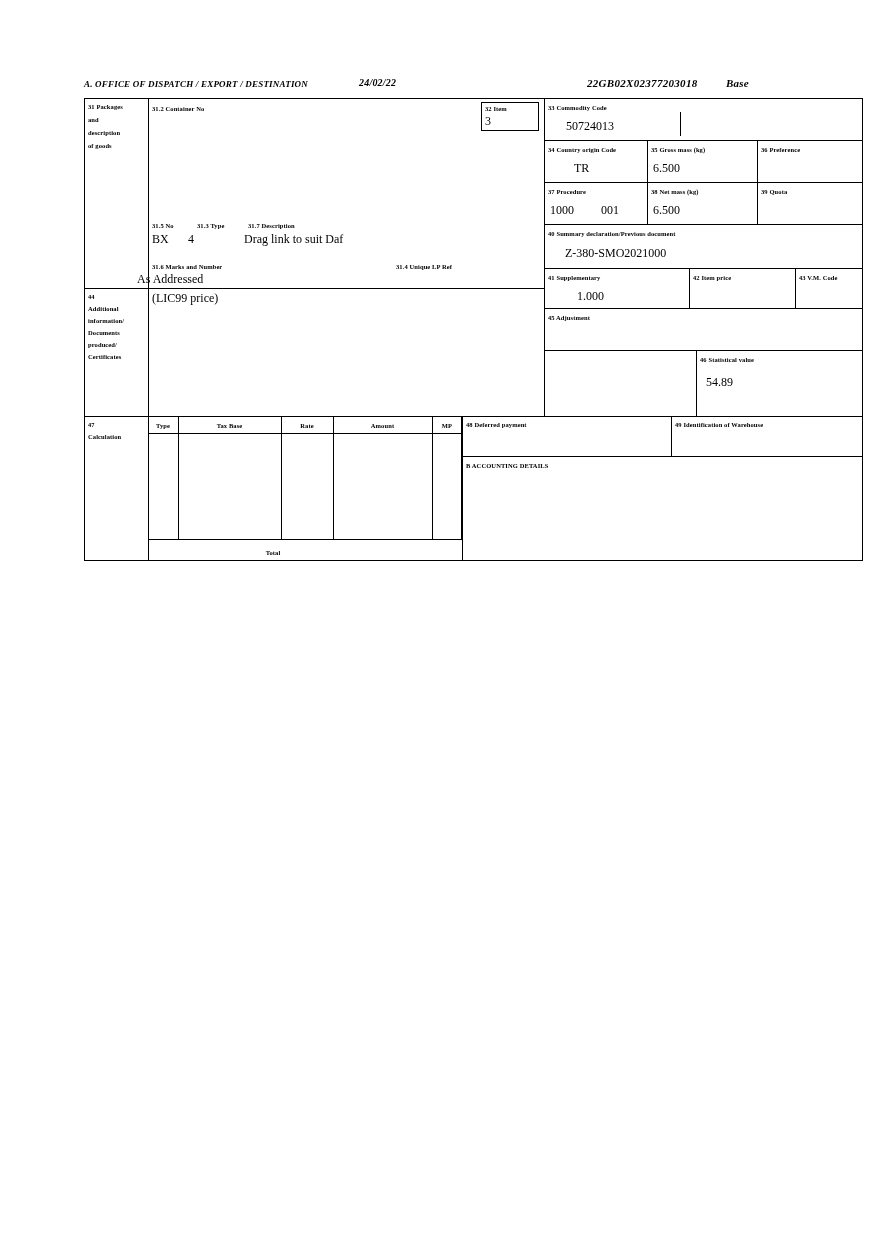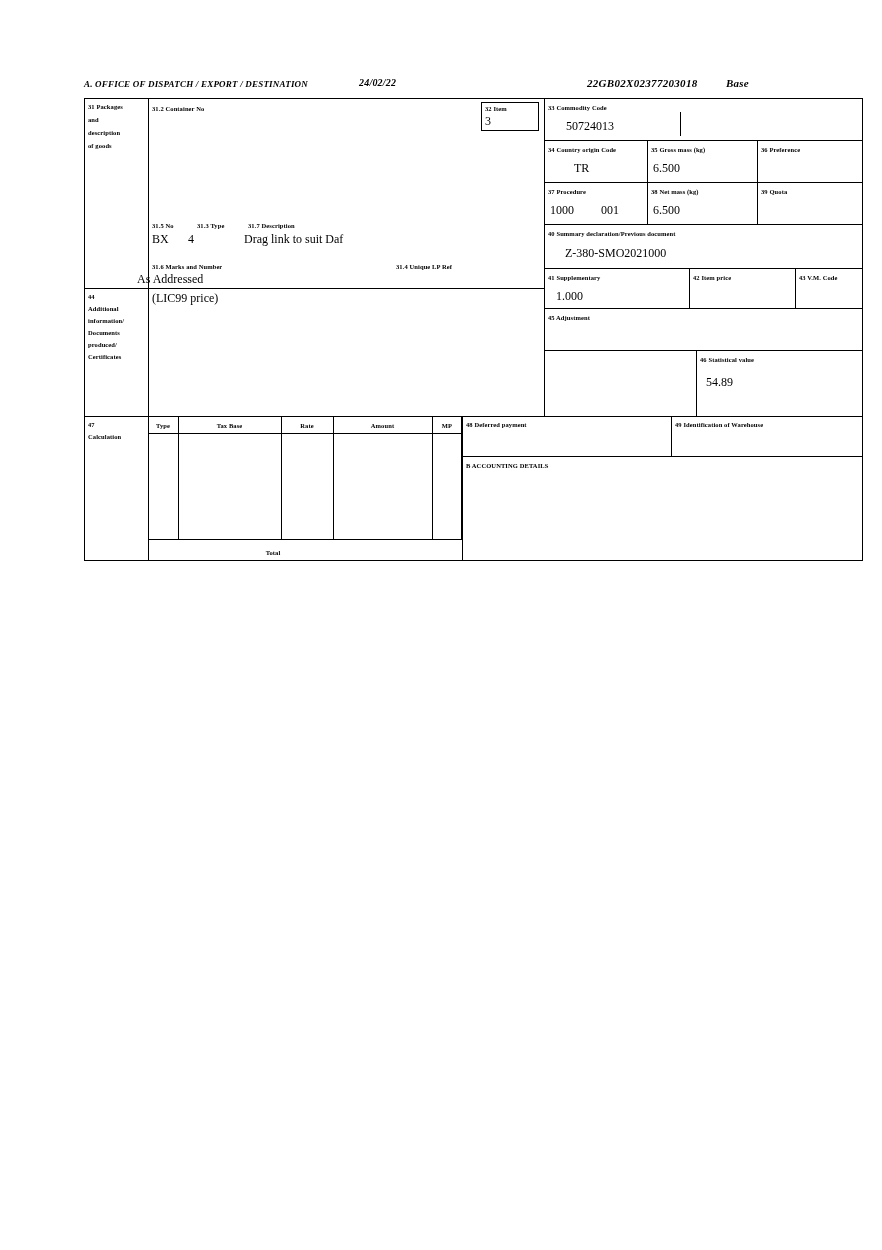--- a/index.html
+++ b/index.html
@@ -194,21 +194,21 @@
   <div class="hline" style="left:544px; top:224px; width:319px;"></div>
 
   <div>
     <span class="lbl" style="left:548px; top:230px;">40 Summary declaration/Previous document</span>
     <span class="val lg" style="left:565px; top:247px;">Z-380-SMO2021000</span>
   </div>
   <div class="hline" style="left:544px; top:268px; width:319px;"></div>
 
   <div>
     <span class="lbl" style="left:548px; top:274px;">41 Supplementary</span>
-    <span class="val lg" style="left:556px; top:290px;">1.000</span>
+    <span class="val lg" style="left:577px; top:290px;">1.000</span>
   </div>
   <div class="vline" style="left:689px; top:268px; height:40px;"></div>
   <div>
     <span class="lbl" style="left:693px; top:274px;">42 Item price</span>
     <span class="val lg" style="left:695px; top:290px;"></span>
   </div>
   <div class="vline" style="left:795px; top:268px; height:40px;"></div>
   <div>
     <span class="lbl" style="left:799px; top:274px;">43 V.M. Code</span>
     <span class="val lg" style="left:801px; top:290px;"></span>

